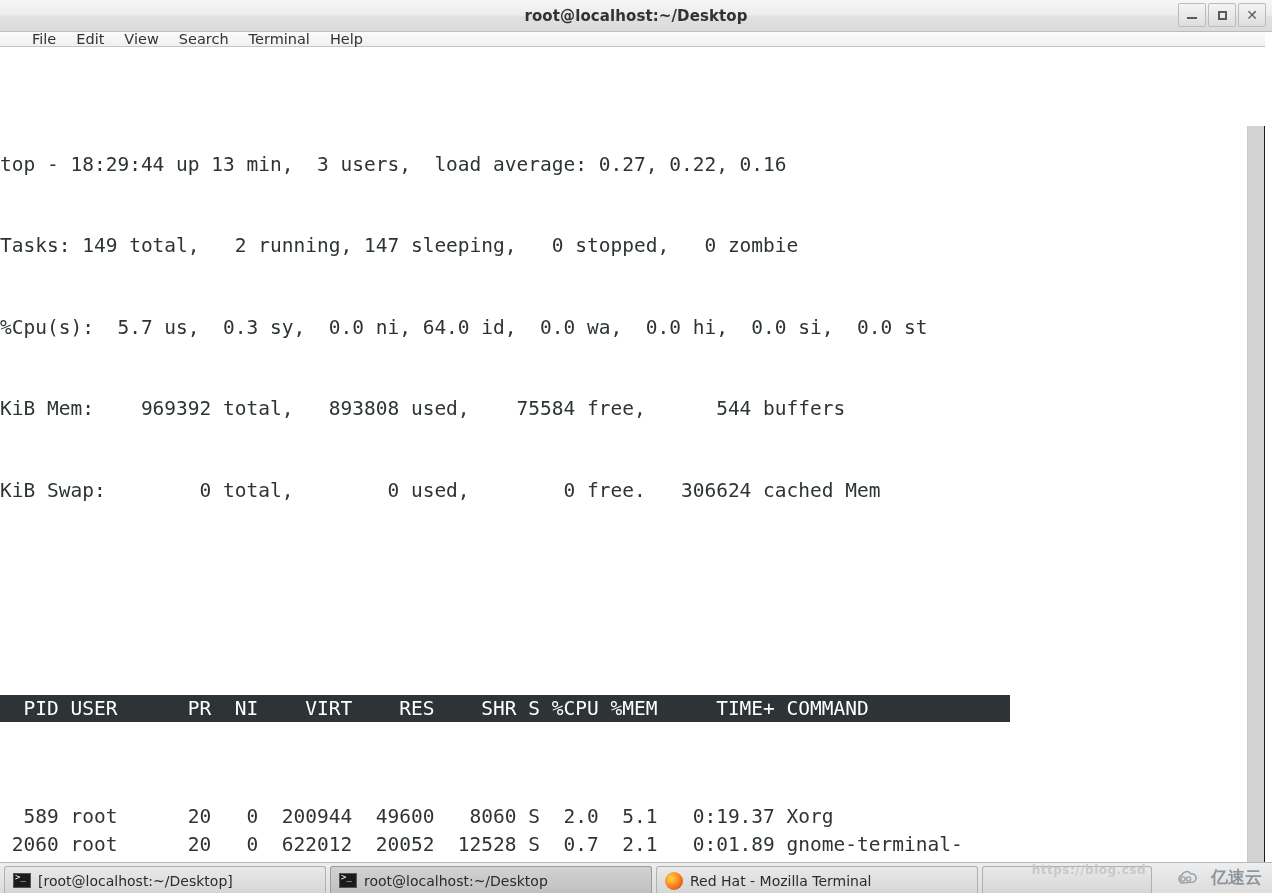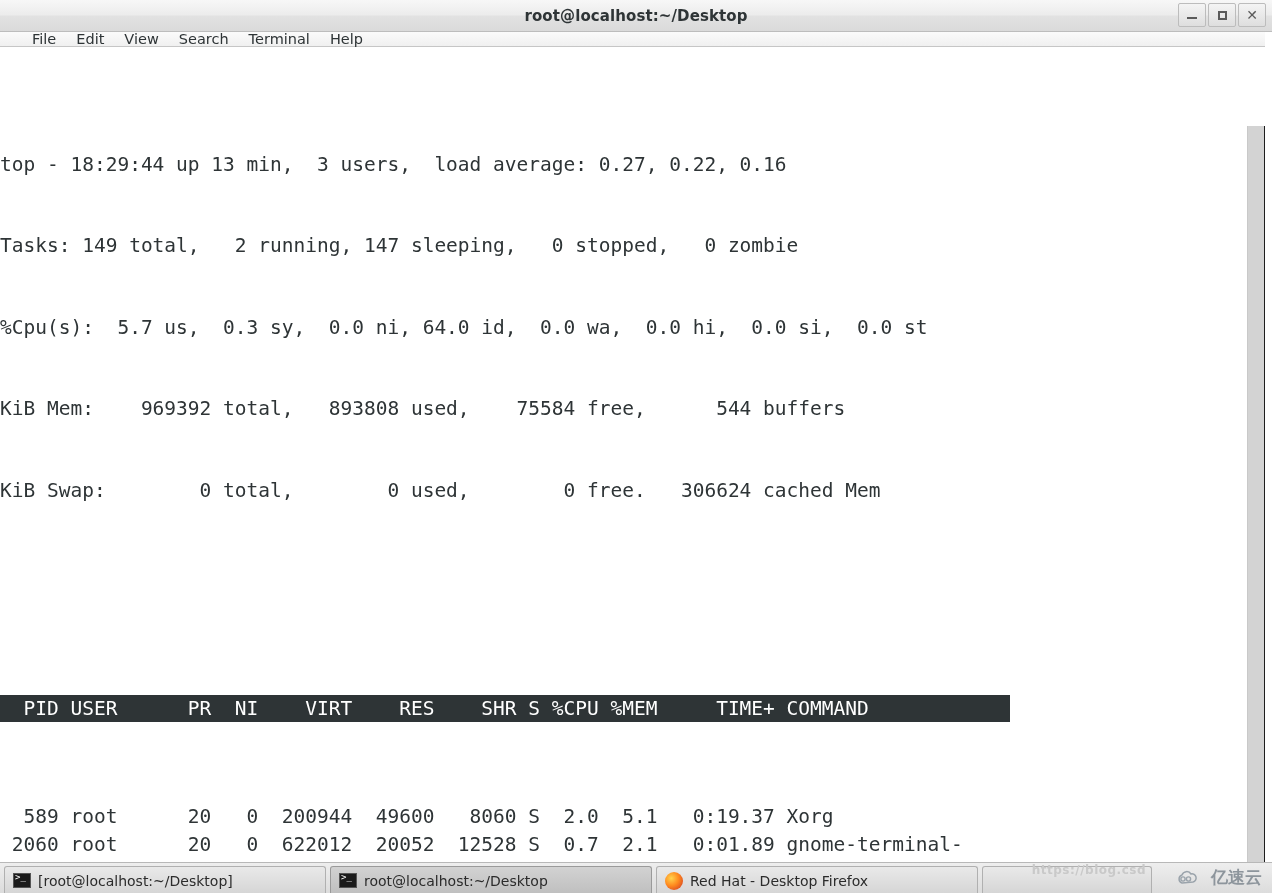--- a/index.html
+++ b/index.html
@@ -246,21 +246,21 @@
     <div class="task-btn w1">
       <span class="term-icon"></span>
       <span>[root@localhost:~/Desktop]</span>
     </div>
     <div class="task-btn w2 active">
       <span class="term-icon"></span>
       <span>root@localhost:~/Desktop</span>
     </div>
     <div class="task-btn w3">
       <span class="ff-icon"></span>
-      <span>Red Hat - Desktop Firefox</span>
+      <span>Red Hat - Mozilla Terminal</span>
     </div>
     <div class="task-btn w4">
       <span></span>
     </div>
   </div>
 
   <div id="wm-url">https://blog.csd</div>
   <div id="wm-brand">
     <svg width="24" height="16" viewBox="0 0 24 16">
       <path d="M7 13 A4.2 4.2 0 0 1 7 5 A5 5 0 0 1 16 4 A4 4 0 0 1 18 12 Z" fill="none" stroke="#9aa3ab" stroke-width="1.5" stroke-linejoin="round"></path>

